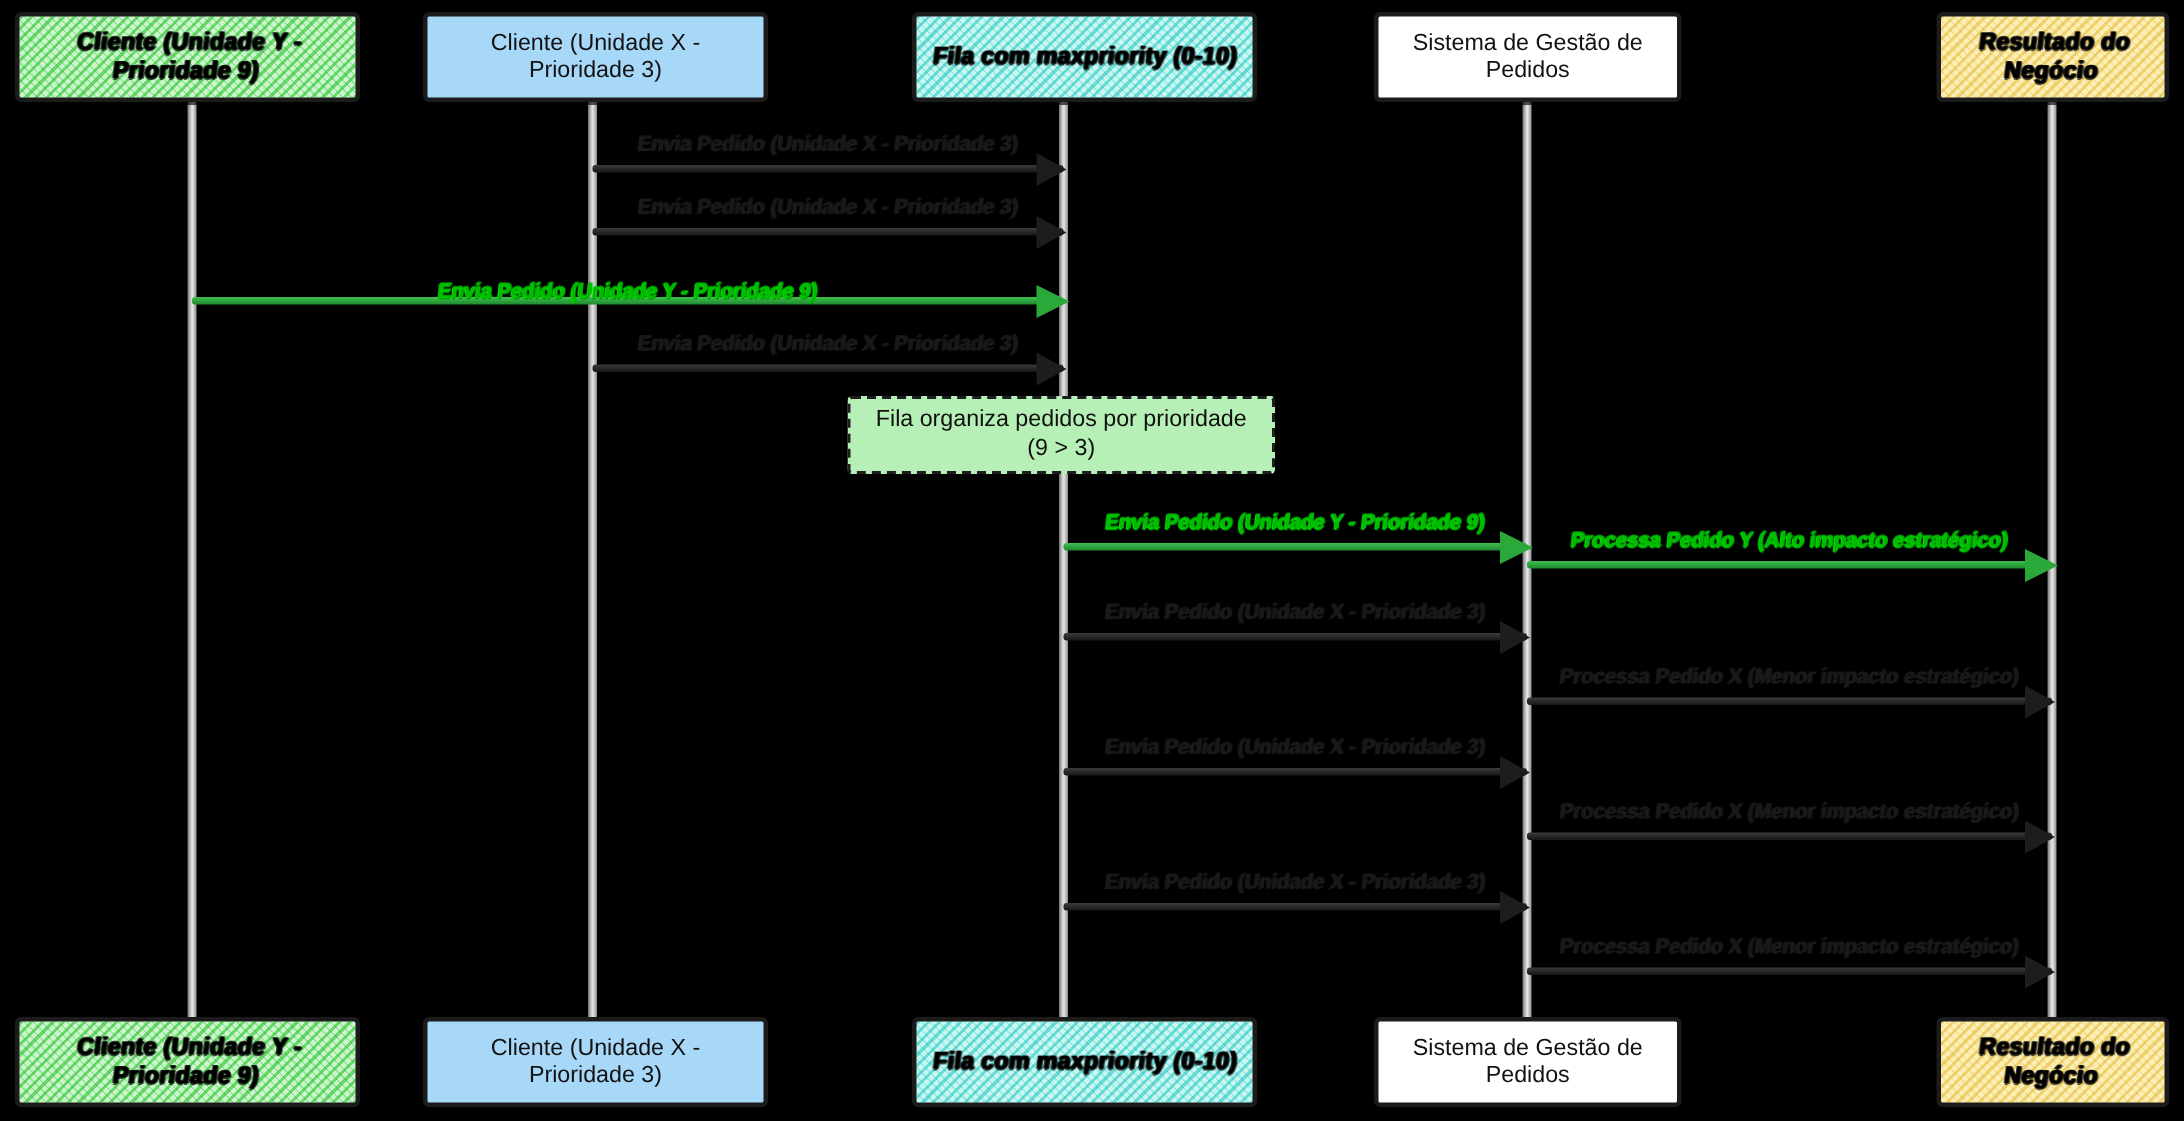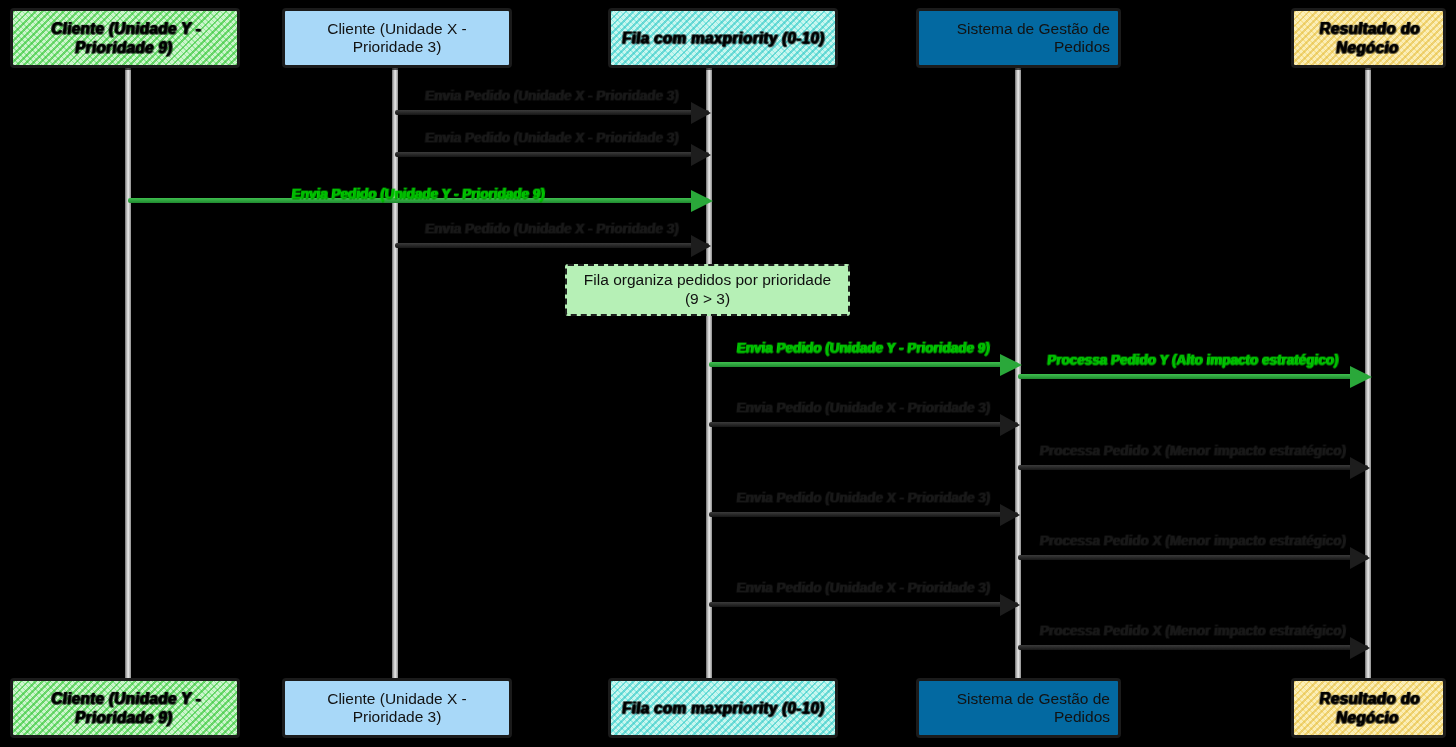--- a/index.html
+++ b/index.html
@@ -54,21 +54,21 @@
       repeating-linear-gradient(135deg, rgba(20,190,190,.5) 0 2px, rgba(255,255,255,0) 2px 5px),
       repeating-linear-gradient(45deg, rgba(30,220,210,.33) 0 1px, rgba(255,255,255,0) 1px 4px);
   }
   .hatch-yellow {
     background-color: #fbeeb8;
     background-image:
       repeating-linear-gradient(135deg, rgba(220,170,20,.42) 0 2px, rgba(255,255,255,0) 2px 5px),
       repeating-linear-gradient(45deg, rgba(240,200,40,.3) 0 1px, rgba(255,255,255,0) 1px 4px);
   }
   .flat-blue   { background-color: #a8d8f8; }
-  .flat-purple { background-color: #0369a1; text-align: right; }
+  .flat-purple { background-color: #ffffff; }
 
   
   .obscured {
     font-weight: 700;
     letter-spacing: .2px;
     color: #0c0c0c;
     text-shadow:
       0.8px 0 0 rgba(0,0,0,.85), -0.8px 0.4px 0 rgba(0,0,0,.8),
       0 1.2px 0 rgba(0,0,0,.7), 1.4px 0.8px 0 rgba(0,0,0,.5);
     transform: skewX(-7deg) scaleY(1.06);

